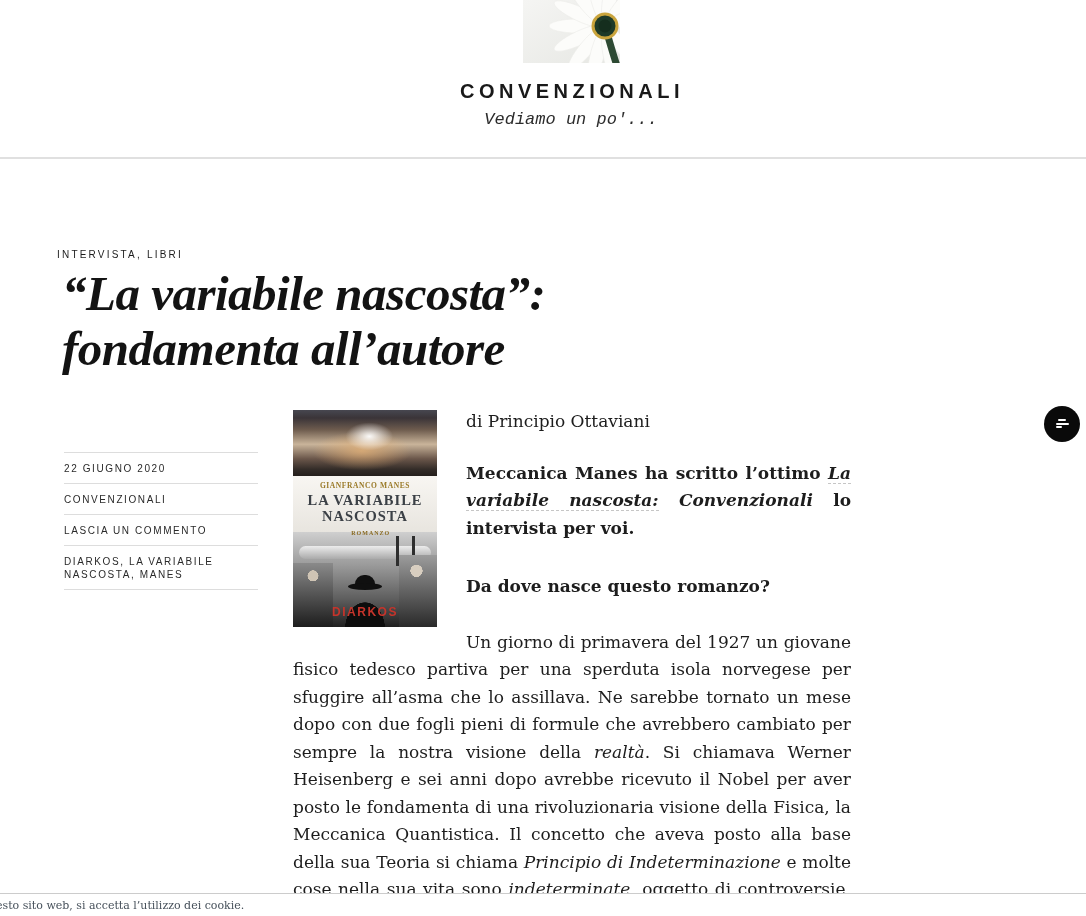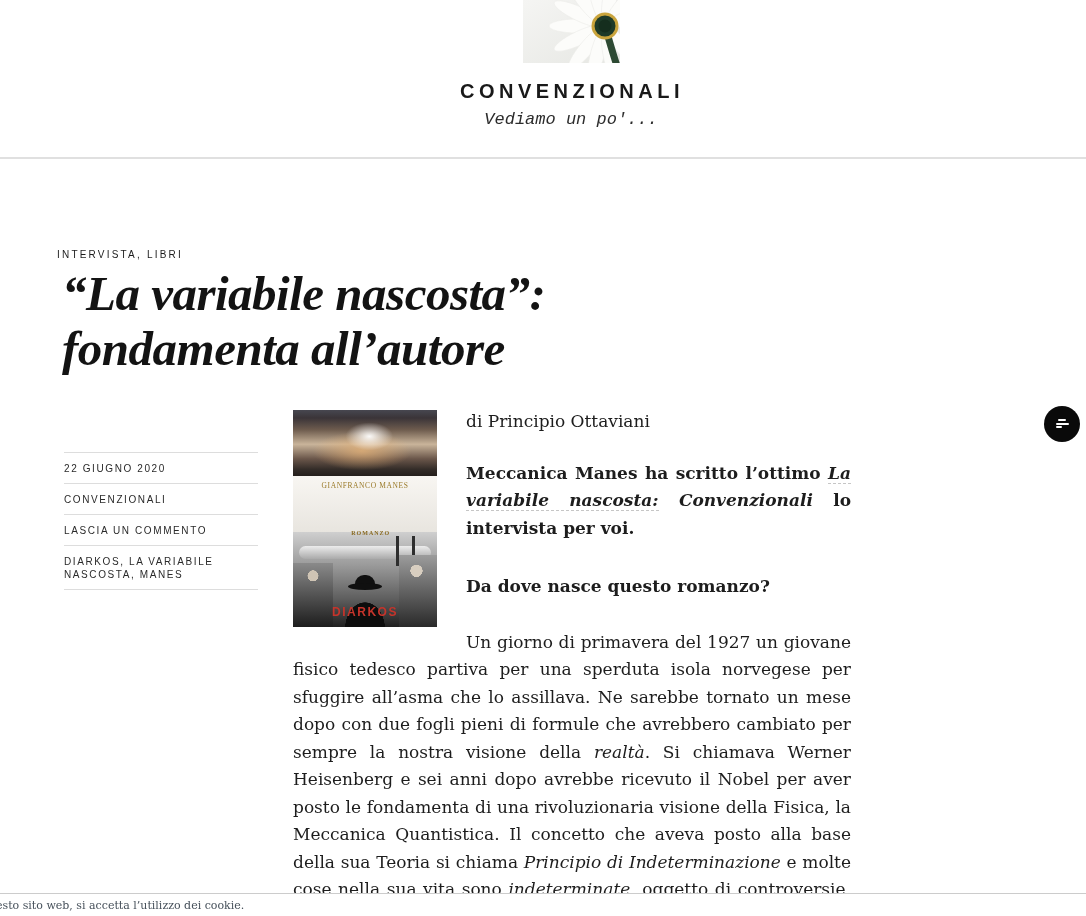--- a/index.html
+++ b/index.html
@@ -45,21 +45,21 @@
   
   .cover{position:relative;float:left;width:144px;height:217px;margin:5px 29px 1px 0;
       overflow:hidden;background:#ccc;cursor:pointer;}
   .cover-sky{position:absolute;top:0;left:0;right:0;height:66px;
       background:
         radial-gradient(ellipse 34px 20px at 53% 40%, rgba(255,255,255,.95), rgba(255,255,255,0) 70%),
         radial-gradient(ellipse 66px 26px at 48% 62%, rgba(230,178,118,.75), rgba(0,0,0,0) 75%),
         linear-gradient(#474750 0%, #3a3438 12%, #6e5c4e 30%, #c9b49a 52%, #6a564a 74%, #332c28 90%, #241f1c 100%);}
   .cover-band{position:absolute;top:66px;left:0;right:0;height:56px;text-align:center;
       background:linear-gradient(#f8f6f2,#e8e5df);}
-  .cover-author{padding-top:5px;font-family:"Liberation Serif",serif;font-weight:400;
+  .cover-author{padding-top:5px;font-family:"Liberation Serif",serif;font-weight:700;
       font-size:7.5px;letter-spacing:.6px;color:#9a7a28;}
   .cover-title{margin-top:2px;font-family:"Liberation Serif",serif;font-weight:700;
       font-size:14.5px;line-height:16px;letter-spacing:1px;color:#3b4046;}
   .cover-photo{position:absolute;top:122px;left:0;right:0;bottom:0;
       background:linear-gradient(#cfcfcf,#9a9a9a 35%,#5f5f5f 70%,#202020 100%);}
   .cover-plane{position:absolute;top:14px;left:6px;right:6px;height:13px;border-radius:7px;
       background:linear-gradient(#ececec,#aaa);}
   .cover-prop1,.cover-prop2{position:absolute;top:4px;width:3px;height:30px;background:#2e2e2e;}
   .cover-prop1{right:22px;} .cover-prop2{right:38px;}
   .cover-man-left{position:absolute;left:0;bottom:0;width:40px;height:64px;
@@ -150,20 +150,24 @@
     <div class="meta-item">CONVENZIONALI</div>
     <div class="meta-item">LASCIA UN COMMENTO</div>
     <div class="meta-item">DIARKOS, LA VARIABILE NASCOSTA, MANES</div>
   </aside>
 
   <section class="content">
     <div class="cover">
       <div class="cover-sky"></div>
       <div class="cover-band">
         <div class="cover-author">GIANFRANCO MANES</div>
+        <div class="cover-title">
+          <span>LA VARIABILE</span><br>
+          <span>NASCOSTA</span>
+        </div>
       </div>
       <div class="cover-photo">
         <div class="cover-plane"></div>
         <div class="cover-prop1"></div>
         <div class="cover-prop2"></div>
         <div class="cover-man-left"></div>
         <div class="cover-man-right"></div>
         <div class="cover-silhouette"></div>
         <div class="cover-hat-crown"></div>
         <div class="cover-hat-brim"></div>

